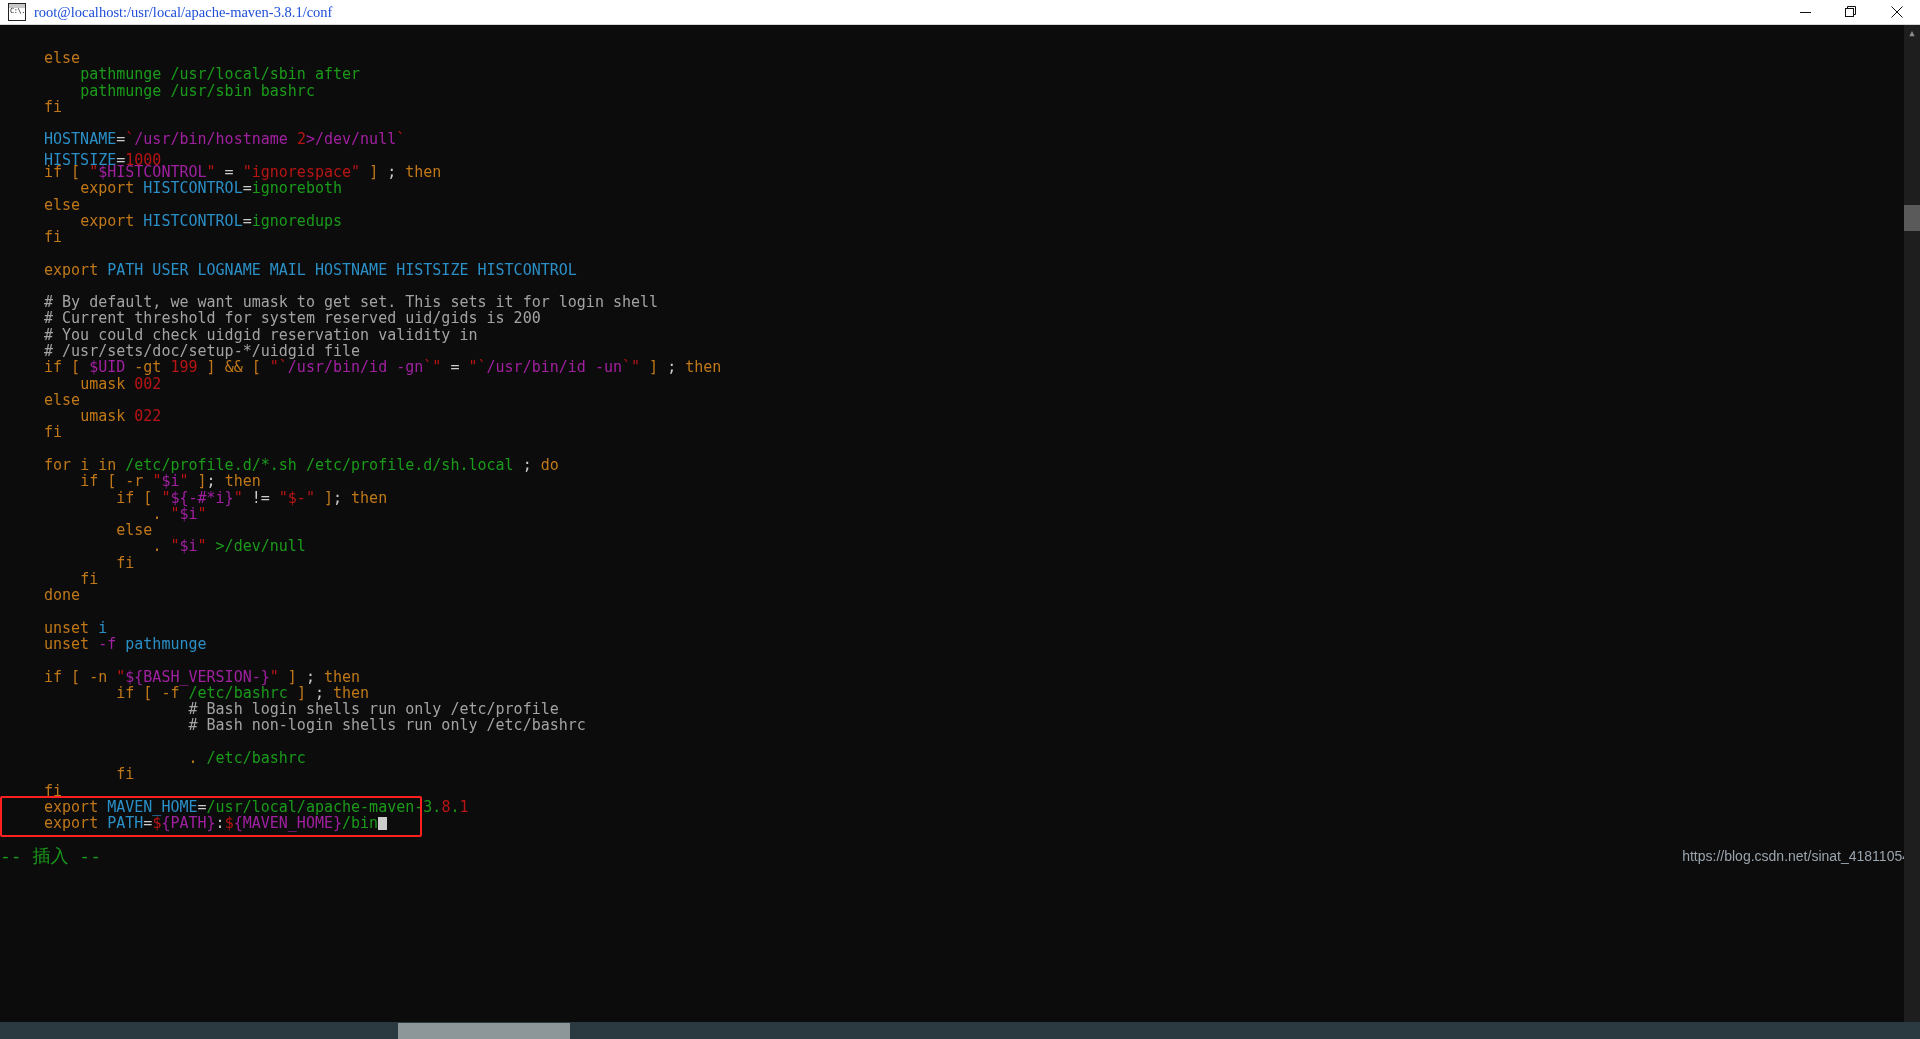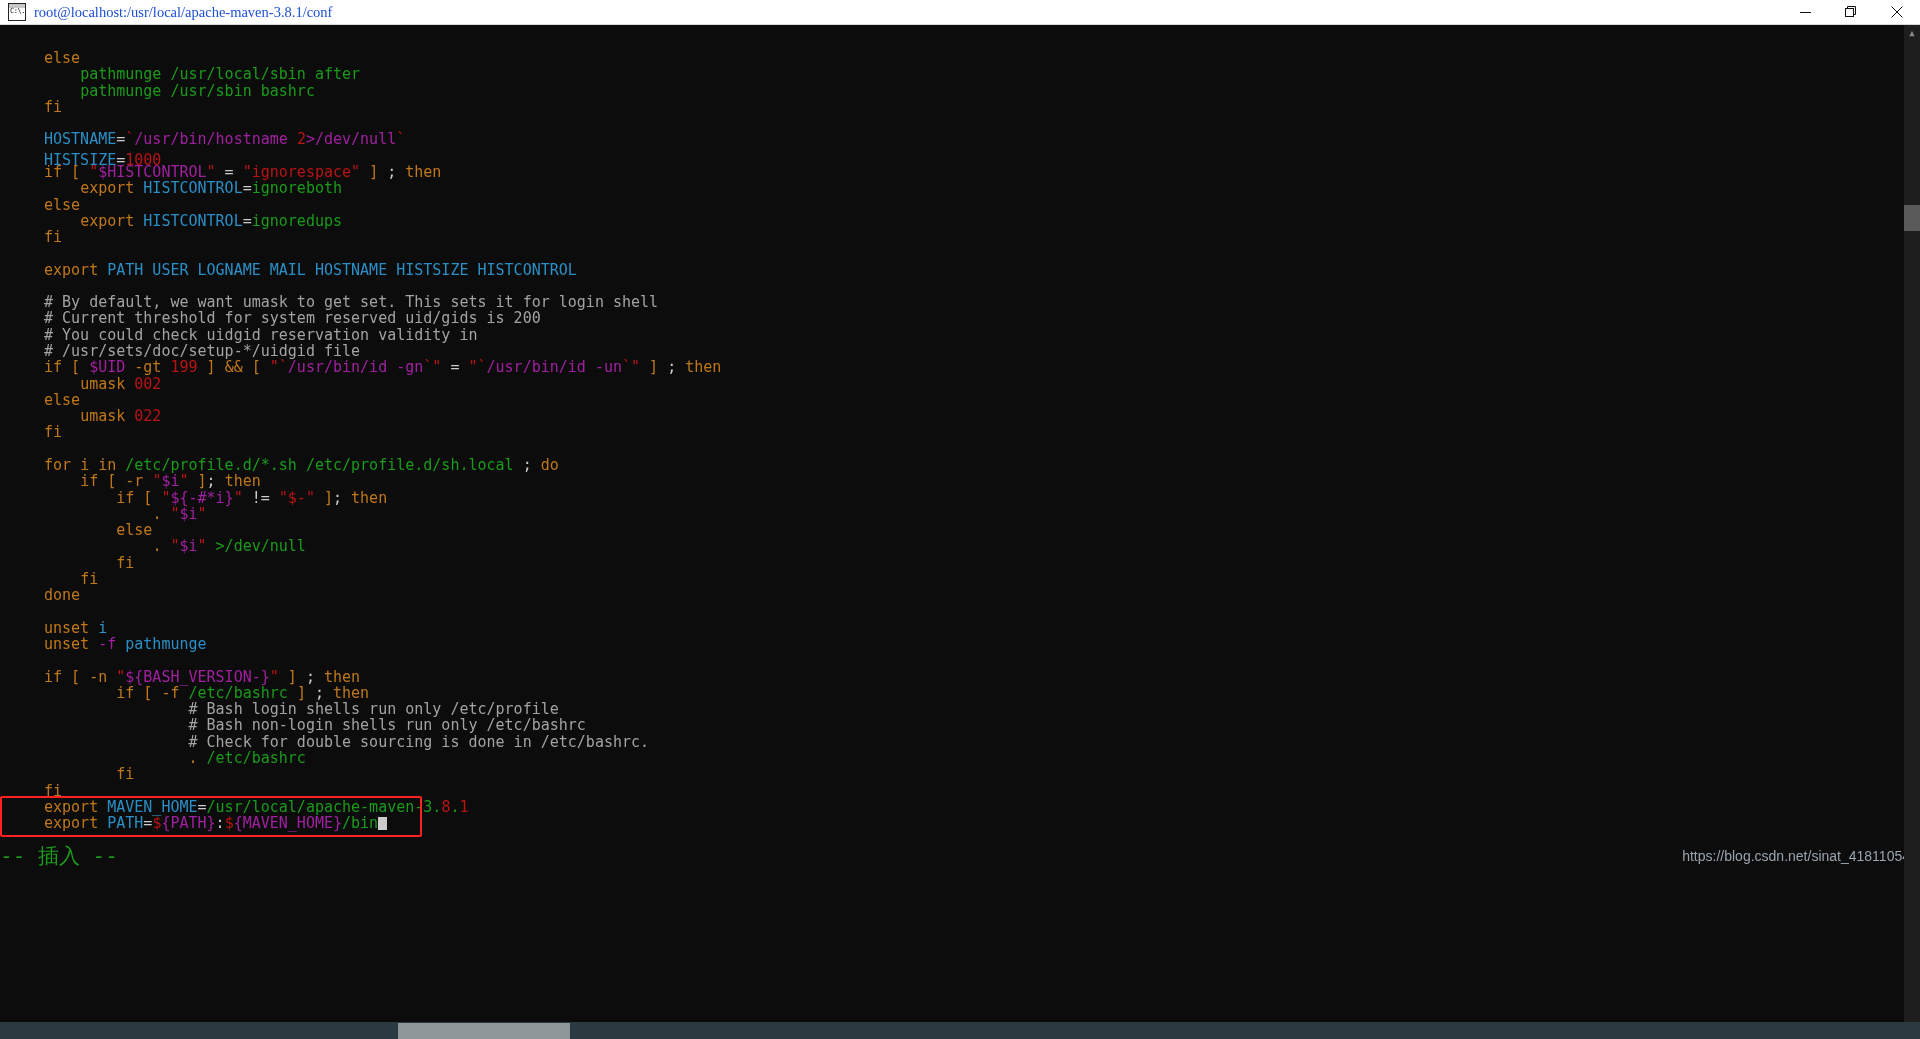--- a/index.html
+++ b/index.html
@@ -113,21 +113,21 @@
     width: 9px;
     height: 13px;
     background: #cccccc;
     vertical-align: -2px;
   }
 
   
   #statusline {
     position: absolute;
     left: 0;
-    font-size: 21px;
+    font-size: 18px;
     line-height: 16.28px;
     color: #1a9b1a;
     white-space: pre;
     font-family: "DejaVu Sans Mono", monospace;
   }
 
   
   #watermark {
     position: absolute;
     right: 10px;
@@ -234,21 +234,21 @@
       <div class="line" style="position: absolute; left: 0px; top: 545.96px;"><span class="c-plain">    </span><span class="c-kw">fi</span></div>
       <div class="line" style="position: absolute; left: 0px; top: 562.24px;"><span class="c-kw">done</span></div>
       <div class="line" style="position: absolute; left: 0px; top: 578.52px;">&nbsp;</div>
       <div class="line" style="position: absolute; left: 0px; top: 594.8px;"><span class="c-kw">unset</span><span class="c-plain"> </span><span class="c-cyan">i</span></div>
       <div class="line" style="position: absolute; left: 0px; top: 611.08px;"><span class="c-kw">unset</span><span class="c-plain"> </span><span class="c-mag">-f</span><span class="c-plain"> </span><span class="c-cyan">pathmunge</span></div>
       <div class="line" style="position: absolute; left: 0px; top: 627.36px;">&nbsp;</div>
       <div class="line" style="position: absolute; left: 0px; top: 643.64px;"><span class="c-kw">if</span><span class="c-plain"> </span><span class="c-kw">[</span><span class="c-plain"> </span><span class="c-kw">-n</span><span class="c-plain"> </span><span class="c-red">"</span><span class="c-mag">${BASH_VERSION-}</span><span class="c-red">"</span><span class="c-plain"> </span><span class="c-kw">]</span><span class="c-plain"> ; </span><span class="c-kw">then</span></div>
       <div class="line" style="position: absolute; left: 0px; top: 659.92px;"><span class="c-plain">        </span><span class="c-kw">if</span><span class="c-plain"> </span><span class="c-kw">[</span><span class="c-plain"> </span><span class="c-kw">-f</span><span class="c-plain"> </span><span class="c-grn">/etc/bashrc</span><span class="c-plain"> </span><span class="c-kw">]</span><span class="c-plain"> ; </span><span class="c-kw">then</span></div>
       <div class="line" style="position: absolute; left: 0px; top: 676.2px;"><span class="c-plain">                </span><span class="c-blue"># Bash login shells run only /etc/profile</span></div>
       <div class="line" style="position: absolute; left: 0px; top: 692.48px;"><span class="c-plain">                </span><span class="c-blue"># Bash non-login shells run only /etc/bashrc</span></div>
-      <div class="line" style="position: absolute; left: 0px; top: 708.76px;"><span class="c-plain">                </span><span class="c-blue"># Check for double sourcing is done in /etc/bashrc.</span></div>
+      <div class="line" style="position: absolute; left: 0px; top: 708.76px;"><span class="c-plain">                </span></div>
       <div class="line" style="position: absolute; left: 0px; top: 725.04px;"><span class="c-plain">                </span><span class="c-kw">. </span><span class="c-grn">/etc/bashrc</span></div>
       <div class="line" style="position: absolute; left: 0px; top: 741.32px;"><span class="c-plain">        </span><span class="c-kw">fi</span></div>
       <div class="line" style="position: absolute; left: 0px; top: 757.6px;"><span class="c-kw">fi</span></div>
       <div class="line" style="position: absolute; left: 0px; top: 773.88px;"><span class="c-kw">export</span><span class="c-plain"> </span><span class="c-cyan">MAVEN_HOME</span><span class="c-plain">=</span><span class="c-grn">/usr/local/apache-maven-3.</span><span class="c-red">8</span><span class="c-grn">.</span><span class="c-red">1</span></div>
       <div class="line" style="position: absolute; left: 0px; top: 790.16px;"><span class="c-kw">export</span><span class="c-plain"> </span><span class="c-cyan">PATH</span><span class="c-plain">=</span><span class="c-red">$</span><span class="c-mag">{PATH}</span><span class="c-plain">:</span><span class="c-red">$</span><span class="c-mag">{MAVEN_HOME}</span><span class="c-grn">/bin</span><span class="cursor"></span></div>
     </div>
 
   <div id="highlight-box" style="left: 0px; top: 770.88px; width: 418px; height: 37.56px; border-color: rgb(255, 32, 32);"></div>
 
   <div id="statusline" style="top: 822.72px;">-- 插入 --</div>

